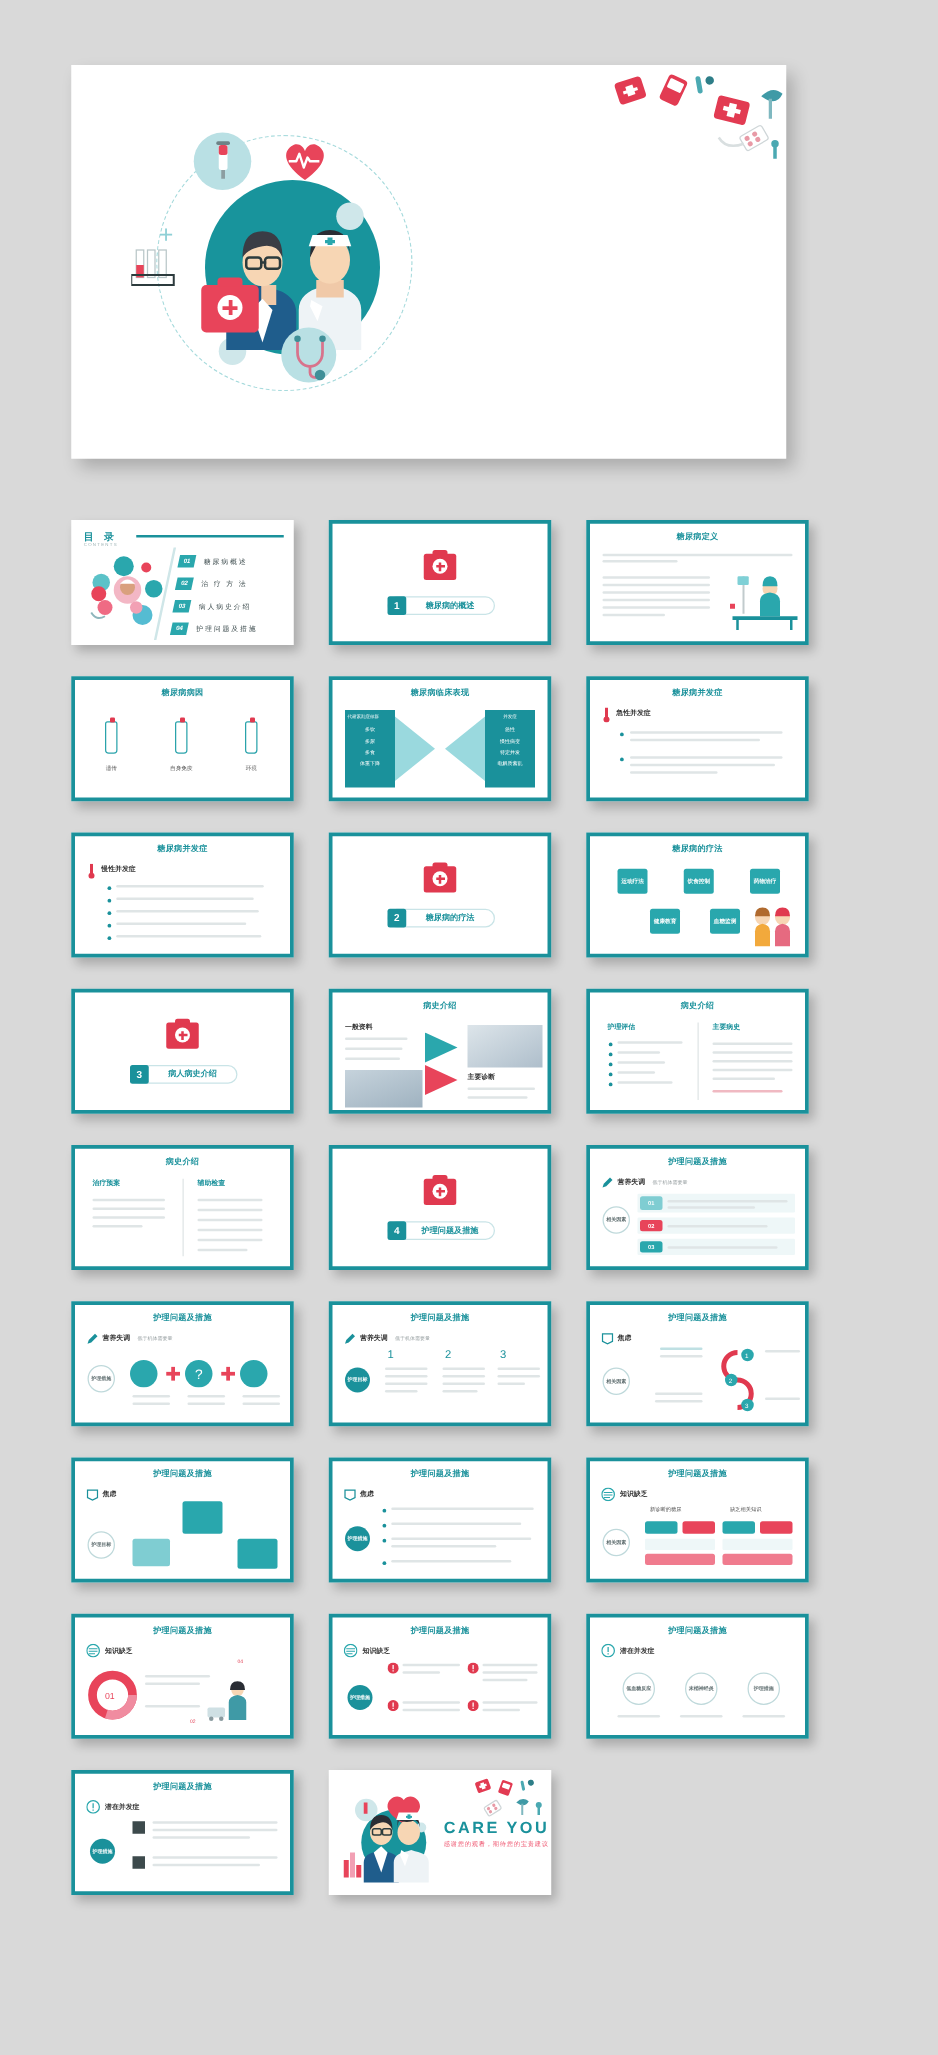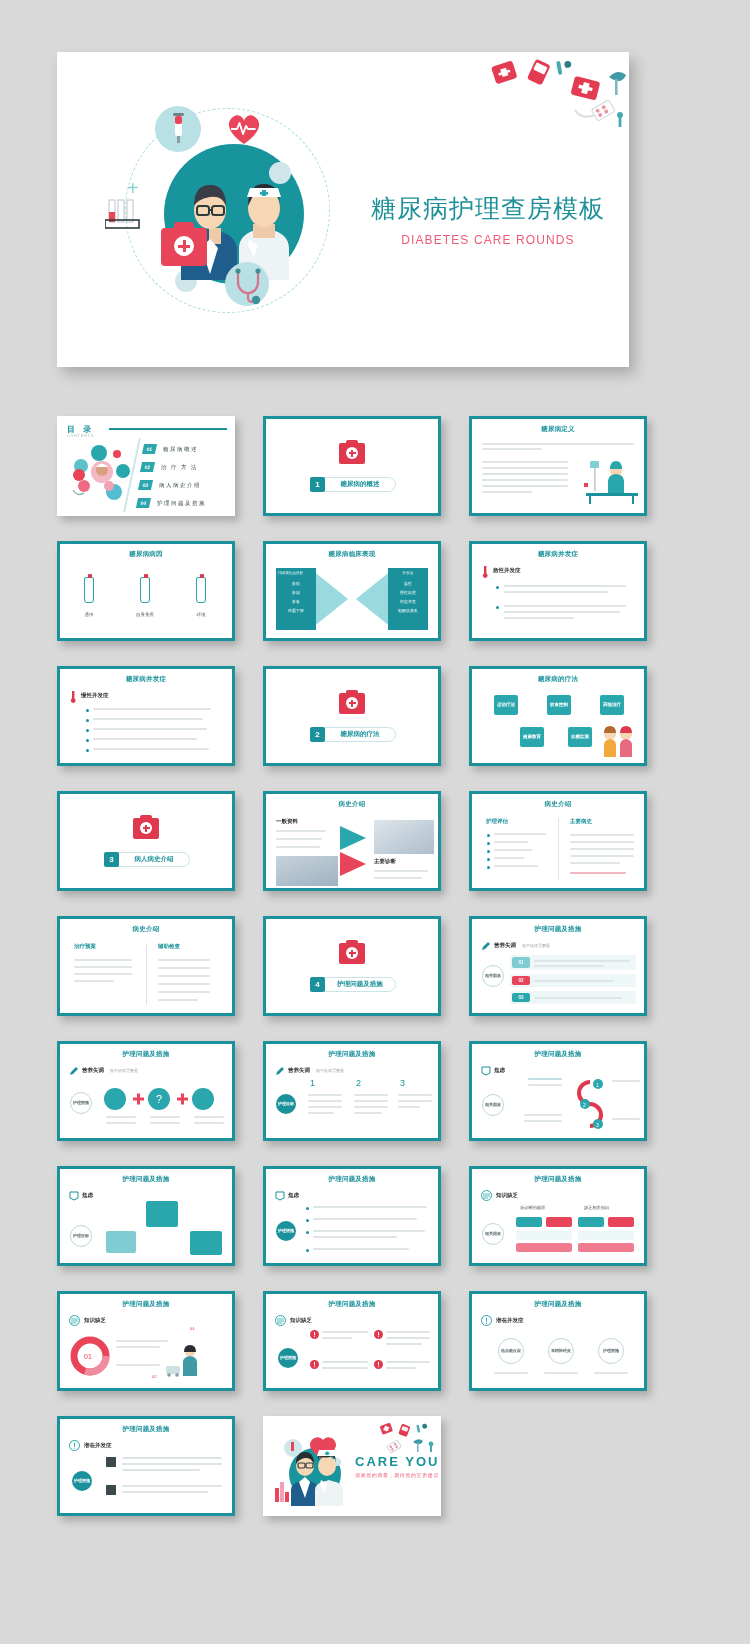--- a/index.html
+++ b/index.html
@@ -273,24 +273,20 @@
         <svg width="44" height="44" viewBox="0 0 44 44">
           <path d="M13 10 v10 c0 7 5 11 10 11 s10 -4 10 -11 v-10" stroke="#d8738c" stroke-width="2.2" fill="none"></path>
           <circle cx="13" cy="9" r="2.6" fill="#3f8f98"></circle>
             <circle cx="33" cy="9" r="2.6" fill="#3f8f98"></circle>
           <path d="M23 31 v5 q0 4 5 4" stroke="#d8738c" stroke-width="2.2" fill="none"></path>
           <circle cx="31" cy="38" r="4.2" fill="#3f8f98"></circle>
         </svg>
       </div>
     </div>
 
-    <div class="hero-text">
-      <div class="hero-title">糖尿病护理查房模板</div>
-      <div class="hero-sub">DIABETES CARE ROUNDS</div>
-    </div>
   </div>
 
   <div class="grid">
 
     <div class="thumb plain" style="left:57px;  top:8px;">
       <div class="toc-title">目 录</div>
       <div class="toc-en">CONTENTS</div>
       <div class="toc-rule"></div>
       <div class="toc-slash"></div>
       <div class="toc-art">

